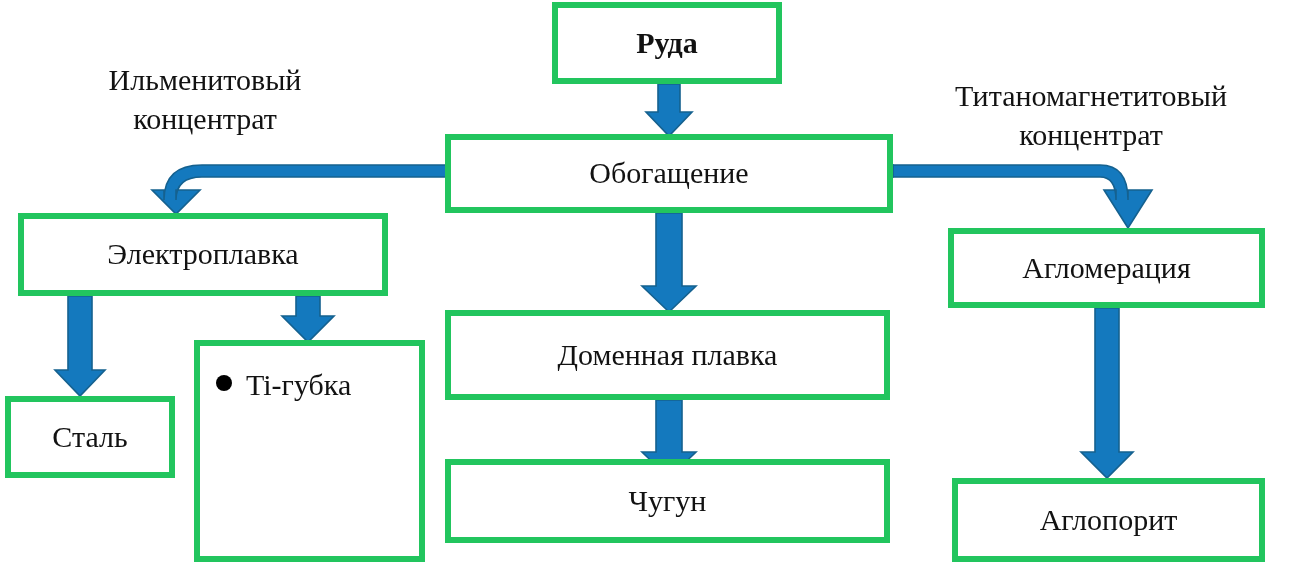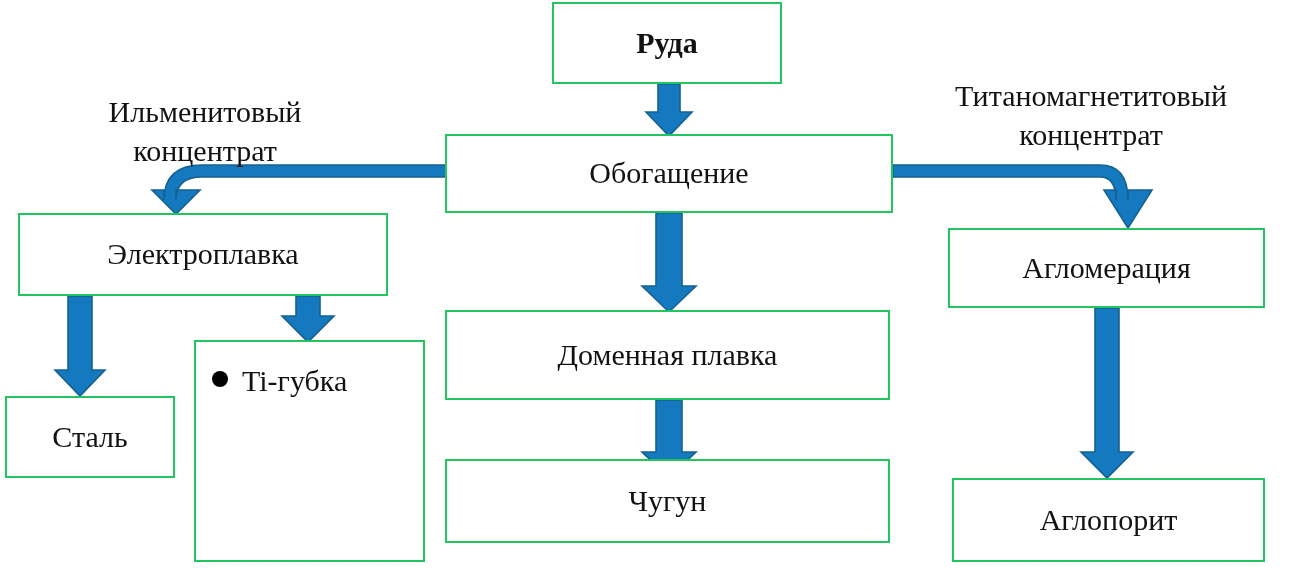--- a/index.html
+++ b/index.html
@@ -11,21 +11,21 @@
     position: relative;
     width: 1304px;
     height: 568px;
     background: #ffffff;
     font-family: "Liberation Serif", "DejaVu Serif", serif;
     overflow: hidden;
   }
   .node {
     position: absolute;
     box-sizing: border-box;
-    border: 2px solid #22c55e;
+    border: 6px solid #22c55e;
     background: #ffffff;
     display: flex;
     align-items: center;
     justify-content: center;
     text-align: center;
     color: #121212;
     font-size: 30px;
     line-height: 1.15;
     padding: 2px 6px;
   }
@@ -125,21 +125,21 @@
 
     <g>
       <path d="M 1095 308 L 1119 308 L 1119 452 L 1133 452 L 1107 478 L 1081 452 L 1095 452 Z" fill="#1479BE" stroke="#15618F" stroke-width="1.6"></path>
     </g>
   </svg>
 
   <div class="node bold" style="left:552px; top:2px; width:230px; height:82px;">Руда</div>
 
   <div class="node" style="left:445px; top:134px; width:448px; height:79px;">Обогащение</div>
 
-  <div class="label" style="left:40px; top:92px; width:330px;">Ильменитовый
+  <div class="label" style="left:40px; top:60px; width:330px;">Ильменитовый
 концентрат</div>
 
   <div class="label" style="left:886px; top:76px; width:410px;">Титаномагнетитовый
 концентрат</div>
 
   <div class="node" style="left:18px; top:213px; width:370px; height:83px;">Электроплавка</div>
 
   <div class="node" style="left:5px; top:396px; width:170px; height:82px;">Сталь</div>
 
   <div class="node slag-box" style="left:194px; top:340px; width:231px; height:222px; display:block;">

